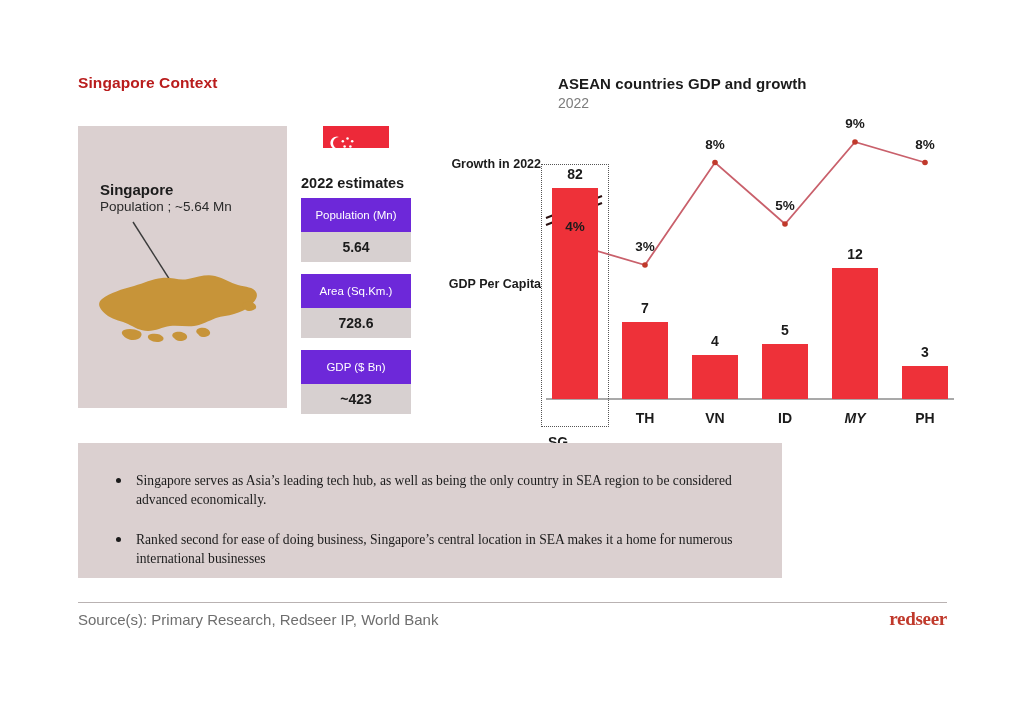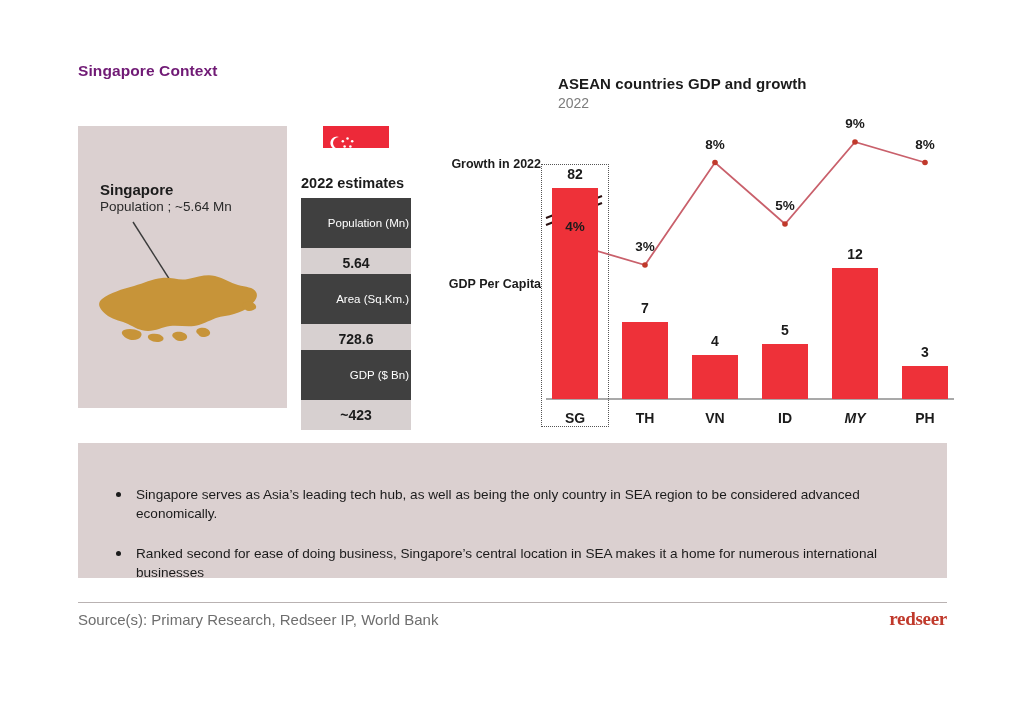--- a/index.html
+++ b/index.html
@@ -7,22 +7,22 @@
     width: 1024px; height: 701px;
     background: #ffffff;
     font-family: "Liberation Sans", sans-serif;
     color: #1a1a1a;
     overflow: hidden;
   }
   #slide { position: relative; width: 1024px; height: 701px; background: #fff; }
 
   
   .ctx-title {
-    position: absolute; left: 78px; top: 62px;
-    font-size: 15.5px; font-weight: bold; letter-spacing: .1px; color: #701a75;
+    position: absolute; left: 78px; top: 74px;
+    font-size: 15.5px; font-weight: bold; letter-spacing: .1px; color: #b91c1c;
   }
   .chart-title {
     position: absolute; left: 558px; top: 75px;
     font-size: 15px; font-weight: bold; color: #1b1b1b; letter-spacing: .1px;
   }
   .chart-sub {
     position: absolute; left: 558px; top: 95px;
     font-size: 14px; color: #7c7c7c;
   }
 
@@ -49,22 +49,22 @@
   .flag-top { position: absolute; left: 0; top: 0; width: 66px; height: 22px; background: #ED2939; }
   .flag-bot { position: absolute; left: 0; top: 22px; width: 66px; height: 22px; background: #ffffff; }
 
   .est-label {
     position: absolute; left: 301px; top: 175px;
     font-size: 14.5px; font-weight: bold; color: #1b1b1b;
   }
 
   .stat { position: absolute; left: 301px; width: 110px; }
   .stat-head {
-    background: #404040; color: #ffffff; text-align: right;
-    font-size: 11.5px; line-height: 1.25; padding: 18px 2px;
+    background: #6d28d9; color: #ffffff; text-align: center;
+    font-size: 11.5px; line-height: 1.25; padding: 10px 2px;
   }
   .stat-val {
     background: #D7D0D0; color: #1b1b1b; text-align: center;
     font-size: 14px; font-weight: bold; padding: 7px 19px;
   }
   #stat0 { top: 198px; }
   #stat1 { top: 274px; }
   #stat2 { top: 350px; }
 
   
@@ -92,22 +92,23 @@
     text-align: center; transform: translateX(-50%);
   }
   .sg-box {
     position: absolute; left: 14px; top: 78px; width: 64px; height: 250px;
     border: 1.4px dotted #555; background: transparent;
   }
 
   
   .insights {
     position: absolute; left: 78px; top: 443px;
-    width: 869px; height: 135px; background: #DBD0D0;
-    padding: 42px 34px 0 34px;
+    width: 704px; height: 135px; background: #DBD0D0;
+    padding: 28px 34px 0 34px;
+    font-family: Liberation Serif, serif;
   }
   .bullet { position: relative; padding-left: 24px; margin-bottom: 20px; }
   .bullet::before {
     content: ""; position: absolute; left: 4px; top: 7px;
     width: 5px; height: 5px; border-radius: 50%; background: #1b1b1b;
   }
   .bullet-txt { font-size: 13.6px; line-height: 1.42; color: #1b1b1b; }
 
   
   .footer-rule {
@@ -217,21 +218,21 @@
       </div>
     <div id="pct-layer">
         <div class="pct-lbl" style="left: 35px; top: 118.5px;">4%</div>
         <div class="pct-lbl" style="left: 105px; top: 139px;">3%</div>
         <div class="pct-lbl" style="left: 175px; top: 36.5px;">8%</div>
         <div class="pct-lbl" style="left: 245px; top: 98px;">5%</div>
         <div class="pct-lbl" style="left: 315px; top: 16px;">9%</div>
         <div class="pct-lbl" style="left: 385px; top: 36.5px;">8%</div>
       </div>
     <div id="cats-layer">
-        <div class="cat-lbl" style="left: 35px;">SG</div>
+        <div class="cat-lbl" style="left: 18px; margin-top: 24px;">SG</div>
         <div class="cat-lbl" style="left: 105px;">TH</div>
         <div class="cat-lbl" style="left: 175px;">VN</div>
         <div class="cat-lbl" style="left: 245px;">ID</div>
         <div class="cat-lbl" style="left: 315px; font-style: italic;">MY</div>
         <div class="cat-lbl" style="left: 385px;">PH</div>
       </div>
   </div>
 
   <div class="insights">
     <div class="bullet">

